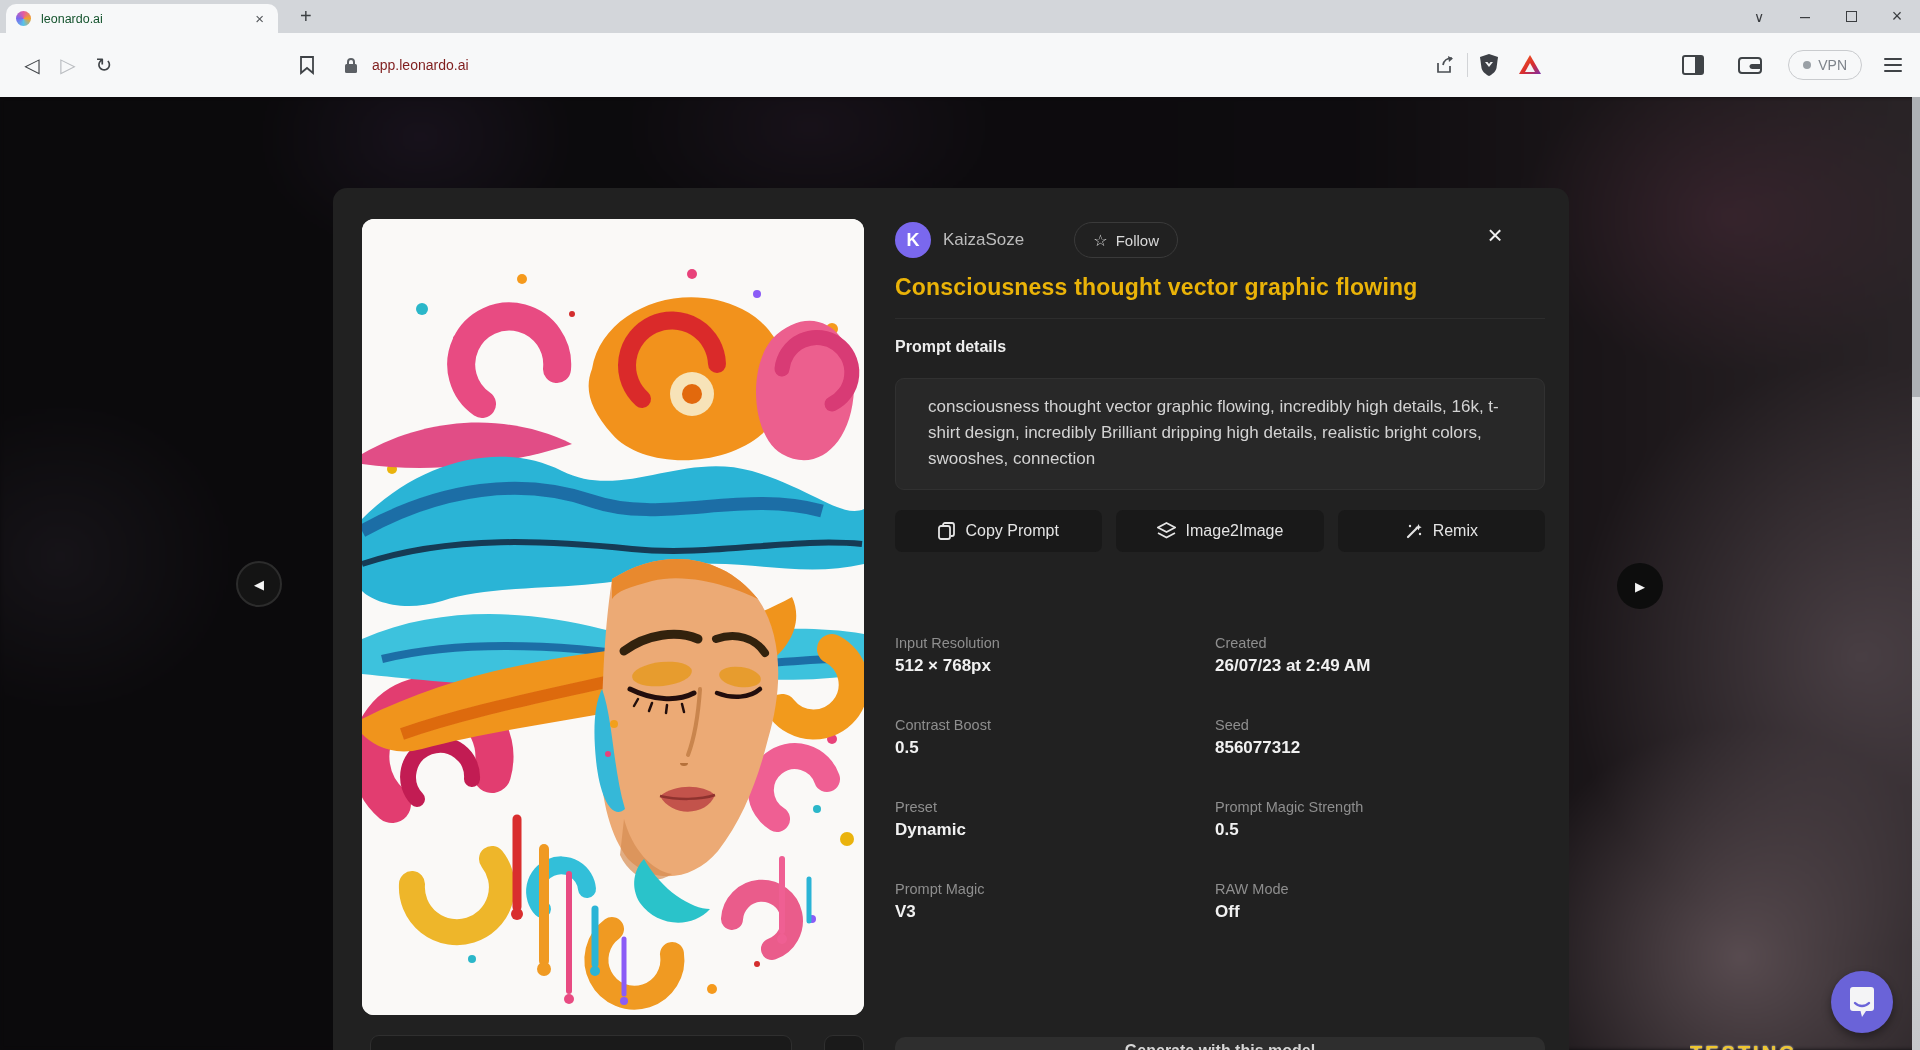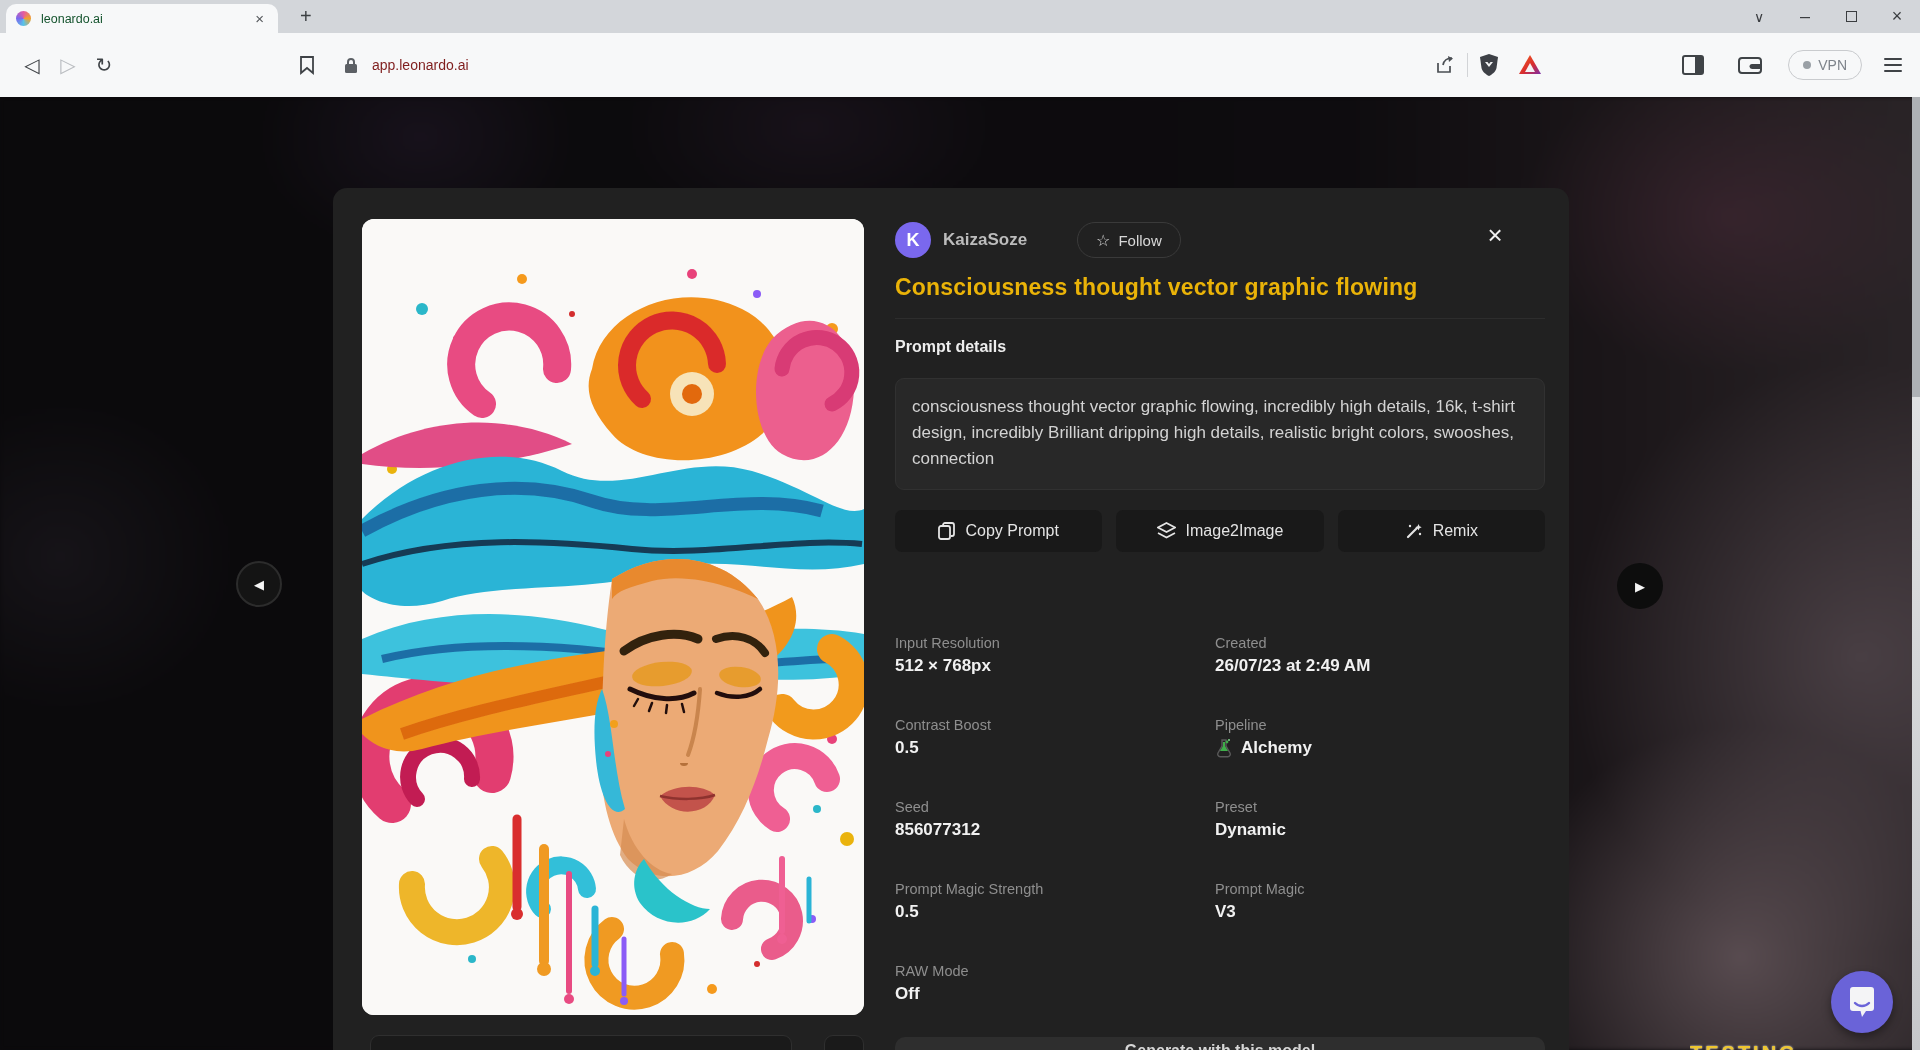--- a/index.html
+++ b/index.html
@@ -57,33 +57,33 @@
                   border-radius:12px; overflow:hidden; background:#faf9f7; }
   .bottom-bar { position:absolute; left:37px; top:847px; width:422px; height:40px;
                 background:#1a1a1a; border:1px solid #2f2f2f; border-radius:9px; }
   .bottom-square { position:absolute; left:491px; top:847px; width:40px; height:40px;
                    background:#1a1a1a; border:1px solid #2f2f2f; border-radius:9px; }
 
   .panel { position:absolute; left:562px; top:0; width:650px; height:862px; }
   .author-row { position:absolute; left:0; top:33px; height:38px; display:flex; align-items:center; }
   .avatar { width:36px; height:36px; border-radius:50%; background:#7a68ee; color:#fff;
             display:flex; align-items:center; justify-content:center; font-size:18px; font-weight:700; }
-  .author-name { margin-left:12px; font-size:17px; font-weight:700; color:#bcbcbc; }
+  .author-name { margin-left:12px; font-size:17px; font-weight:400; color:#bcbcbc; }
   .follow-btn { margin-left:50px; display:flex; align-items:center; gap:8px; height:36px; padding:0 18px;
                 border:1px solid #3a3a3a; border-radius:18px; color:#d8d8d8; font-size:15px; }
   .follow-star { font-size:16px; color:#d8d8d8; }
   .modal-close { position:absolute; right:36px; top:33px; width:28px; height:28px; color:#f0f0f0;
                  font-size:26px; line-height:26px; display:flex; align-items:center; justify-content:center; }
 
   .image-title { position:absolute; left:0; top:86px; width:640px; font-size:23px; font-weight:700;
                  color:#eab308; letter-spacing:.2px; }
   .section-divider { position:absolute; left:0; top:130px; width:650px; height:1px; background:#2d2d2d; }
   .prompt-label { position:absolute; left:0; top:150px; font-size:16px; font-weight:700; color:#ededed; }
   .prompt-box { position:absolute; left:0; top:190px; width:650px; height:112px; background:#282828;
-                border:1px solid #313131; border-radius:9px; padding:15px 16px;
+                border:1px solid #313131; border-radius:9px; padding:15px 32px;
                 font-size:17px; line-height:26px; color:#d3d3d3; }
 
   .actions { position:absolute; left:0; top:322px; width:650px; height:42px; display:flex; gap:14px;justify-content:center; }
   .action-btn { flex:1 1 0; background:#191919; border-radius:7px; display:flex; align-items:center;
                 justify-content:center; gap:10px; color:#e4e4e4; font-size:16px; }
   .action-btn svg { display:block; }
 
   .details { position:absolute; left:0; top:447px; display:grid; grid-template-columns:320px 330px;
              grid-auto-rows:45px; row-gap:37px; }
   .detail-label { font-size:14.5px; color:#8e8e8e; }
@@ -360,32 +360,20 @@
           </div>
           <div>
             <div class="detail-label">Created</div>
             <div class="detail-value">26/07/23 at 2:49 AM</div>
           </div>
           <div>
             <div class="detail-label">Contrast Boost</div>
             <div class="detail-value">0.5</div>
           </div>
           <div>
-            <div class="detail-label">Pipeline</div>
-            <div class="detail-value">
-              <svg width="18" height="20" viewBox="0 0 18 20">
-                  <path d="M7 2 h4 v6 l4 7 a2.5 2.5 0 0 1 -2.2 3.7 H5.2 A2.5 2.5 0 0 1 3 15 L7 8 Z" fill="none" stroke="#5a5a5a" stroke-width="1.4"></path>
-                  <path d="M5 13 l3 -5 v-4 h2 v4 l3 5 Z" fill="#3fae4a"></path>
-                  <circle cx="12" cy="4" r="1.4" fill="#3fae4a"></circle>
-                  <circle cx="14" cy="2" r="1" fill="#7ed88a"></circle>
-                </svg>
-              <span>Alchemy</span>
-            </div>
-          </div>
-          <div>
             <div class="detail-label">Seed</div>
             <div class="detail-value">856077312</div>
           </div>
           <div>
             <div class="detail-label">Preset</div>
             <div class="detail-value">Dynamic</div>
           </div>
           <div>
             <div class="detail-label">Prompt Magic Strength</div>
             <div class="detail-value">0.5</div>

